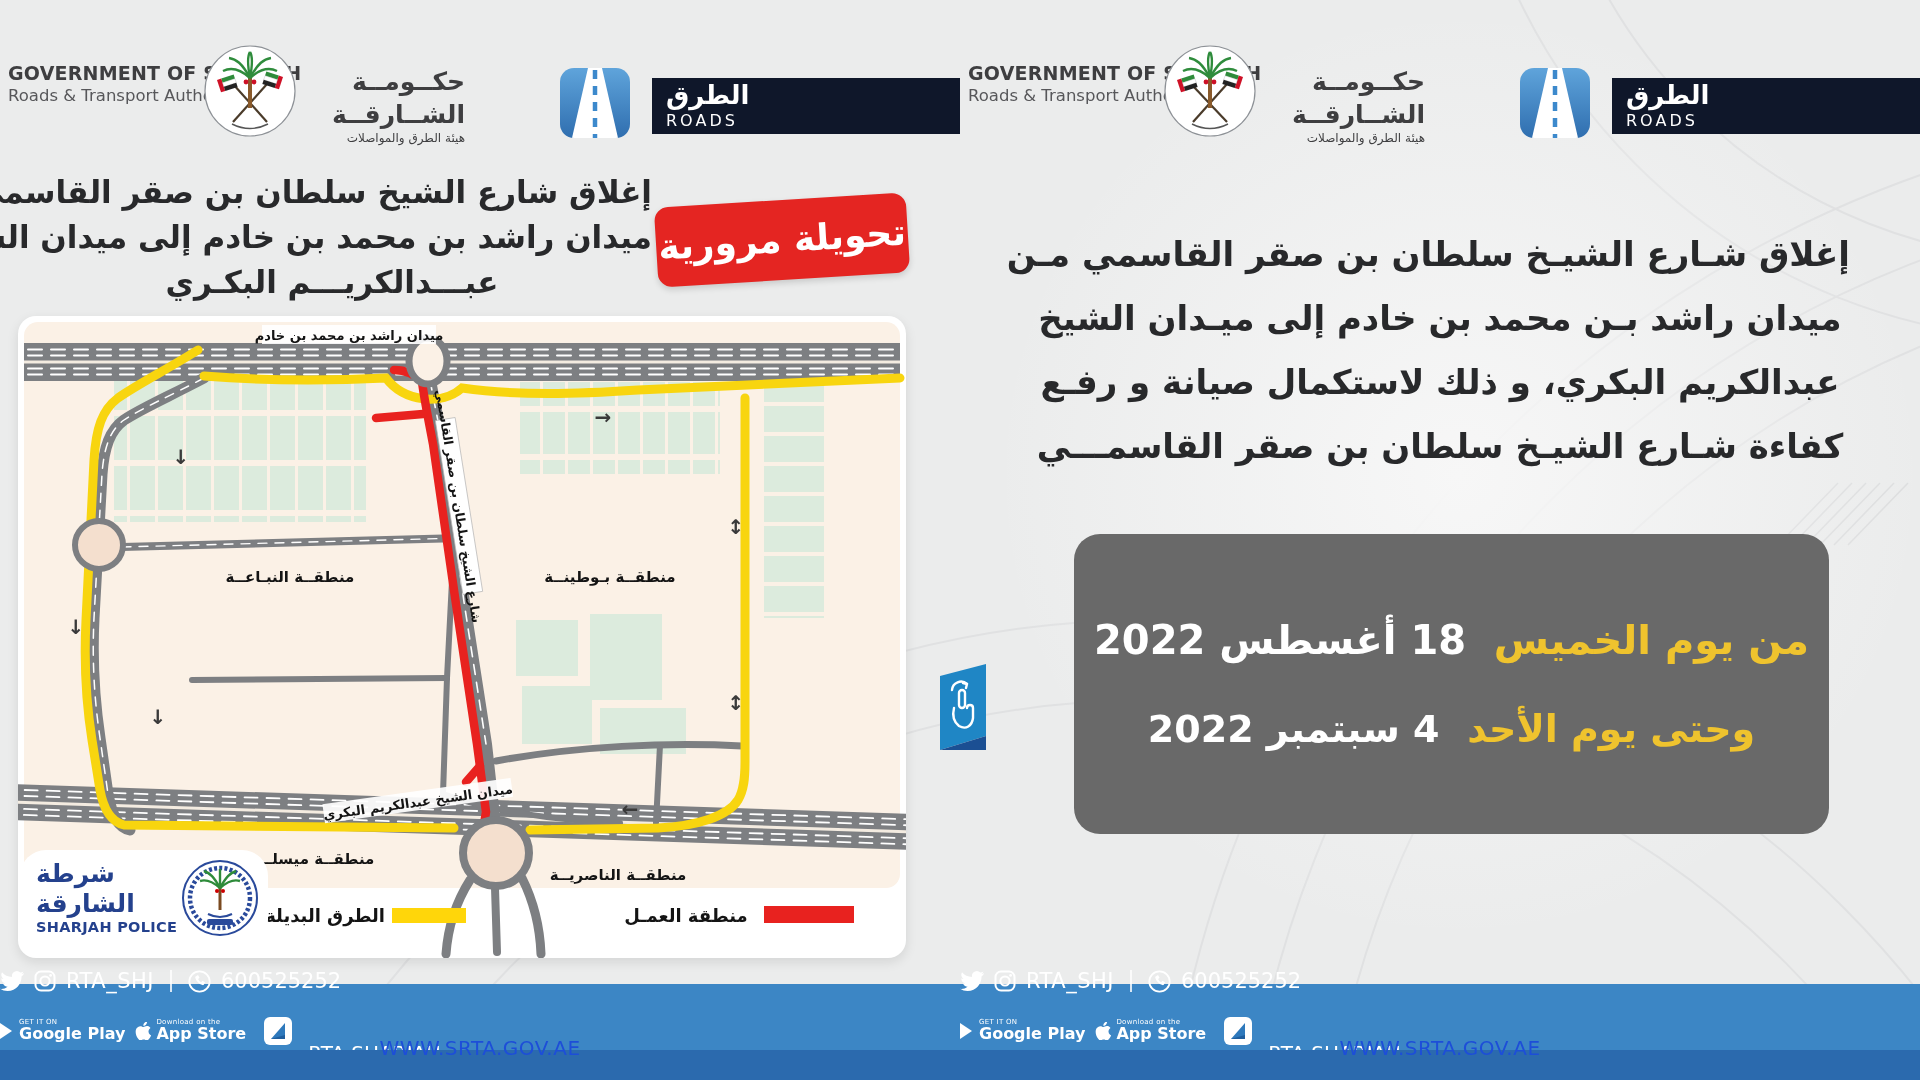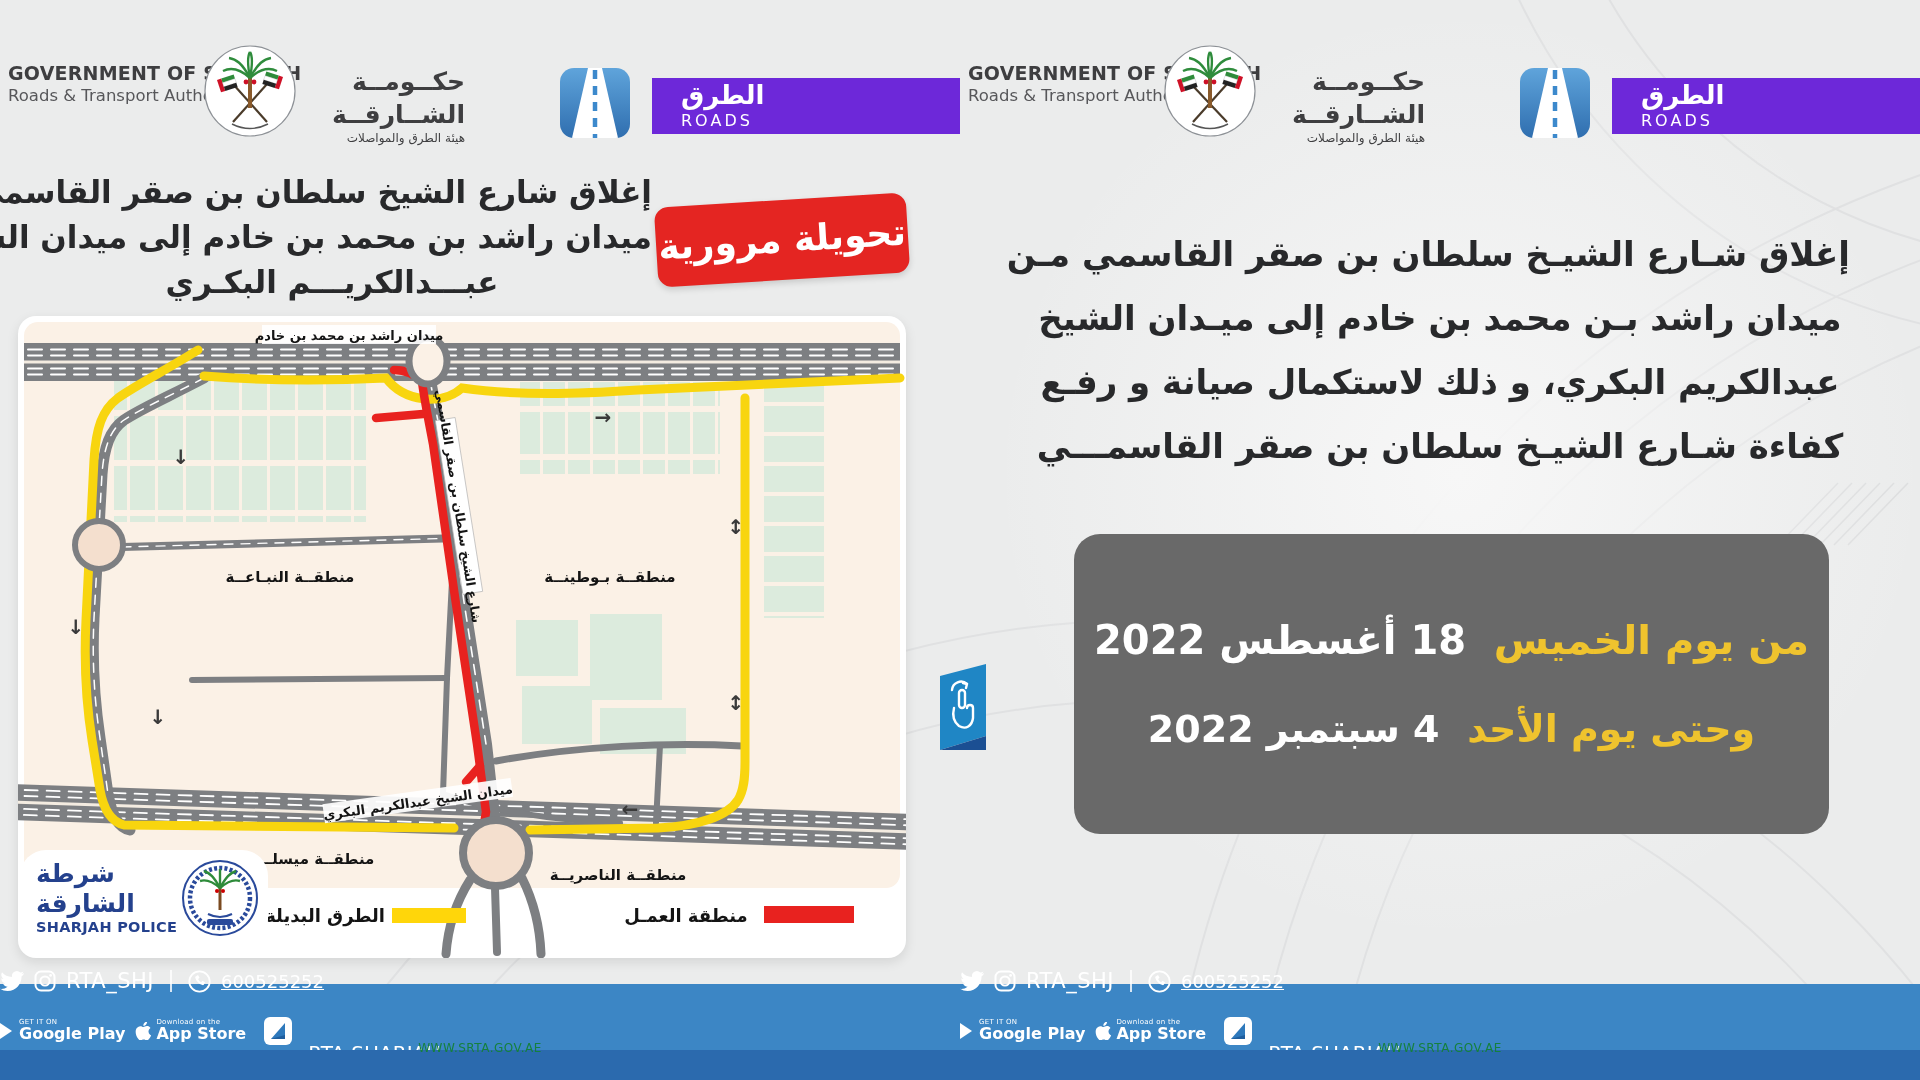--- a/index.html
+++ b/index.html
@@ -14,21 +14,21 @@
   #panel-right{left:960px;background:radial-gradient(circle 620px at 52% 44%,#F7F7F7 0%,rgba(247,247,247,0) 75%);}
   
   .gov-en{left:8px;top:62px;color:#3E3E40;line-height:1.25;}
   .gov-en .l1{font-weight:bold;font-size:19px;letter-spacing:.2px;}
   .gov-en .l2{font-size:16.5px;color:#57575A;}
   .gov-emblem{left:203px;top:44px;}
   .gov-ar{left:300px;top:66px;width:165px;direction:rtl;text-align:right;color:#3E3E40;line-height:1.3;}
   .gov-ar .l1{font-weight:bold;font-size:25px;}
   .gov-ar .l2{font-size:12px;}
   .roads-icon{left:560px;top:68px;}
-  .roads-banner{left:652px;top:78px;width:308px;height:56px;background:#6d28d9;color:#FFF;padding-left:29px;box-sizing:border-box;}
+  .roads-banner{left:652px;top:78px;width:308px;height:56px;background:#0f172a;color:#FFF;padding-left:14px;box-sizing:border-box;}
   .roads-banner .ar{direction:rtl;text-align:left;font-weight:bold;font-size:26px;line-height:30px;margin-top:2px;}
   .roads-banner .en{font-size:16px;letter-spacing:3px;line-height:22px;}
   
   .headline{left:12px;top:170px;width:640px;direction:rtl;text-align:center;color:#28292B;
     font-weight:bold;font-size:31px;line-height:45px;white-space:nowrap;}
   .badge{left:656px;top:200px;width:252px;height:80px;background:#E42522;border-radius:14px;
     transform:rotate(-3.5deg);color:#FFF;font-weight:bold;font-size:36px;line-height:80px;
     text-align:center;direction:rtl;box-shadow:0 3px 6px rgba(0,0,0,.15);}
   .map-card{left:18px;top:316px;width:888px;height:642px;background:#FFF;border-radius:18px;
     box-shadow:0 4px 12px rgba(0,0,0,.10);}
@@ -49,29 +49,29 @@
   
   .swipe-tab{left:936px;top:660px;z-index:4;}
   
   .footer-band{left:0;top:984px;width:1920px;height:66px;background:#3C86C5;z-index:2;}
   .footer-strip{left:0;top:1050px;width:1920px;height:30px;background:#2B6AAE;z-index:2;}
   .footer-half{position:absolute;top:0;width:960px;height:66px;display:flex;flex-direction:column;
     align-items:flex-start;justify-content:center;gap:4px;color:#FFF;}
   .fh-r{left:960px;} .fh-l{left:0;}
   .frow{display:flex;align-items:center;gap:10px;}
   .frow .handle{font-size:21px;letter-spacing:.5px;}
-  .frow .phone-num{font-size:18px;text-decoration:underline;}
+  .frow .phone-num{font-size:21px;}
   .frow .divider{width:2px;height:22px;background:rgba(255,255,255,.8);margin:0 6px;}
   .store-badge{display:flex;align-items:center;gap:5px;}
   .store-badge .stxt{line-height:1.05;}
   .store-badge .s1{font-size:7px;letter-spacing:.3px;}
   .store-badge .s2{font-size:16px;font-weight:bold;}
   .app-name{font-size:20px;margin-left:6px;margin-top:44px;}
   .strip-half{position:absolute;top:1033px;width:960px;height:30px;display:flex;align-items:center;
-    justify-content:center;color:#15803d;font-size:12px;letter-spacing:.5px;z-index:3;}
+    justify-content:center;color:#1d4ed8;font-size:20px;letter-spacing:.5px;z-index:3;}
   .map-card svg text{font-family:"DejaVu Sans",sans-serif;}
 </style>
 </head>
 <body>
 
 <div id="page">
 
   <svg id="bg-arcs" width="1920" height="1080">
     <g stroke="#E0E1E2" fill="none" stroke-width="2">
       <circle cx="2300" cy="1250" r="980"></circle>

